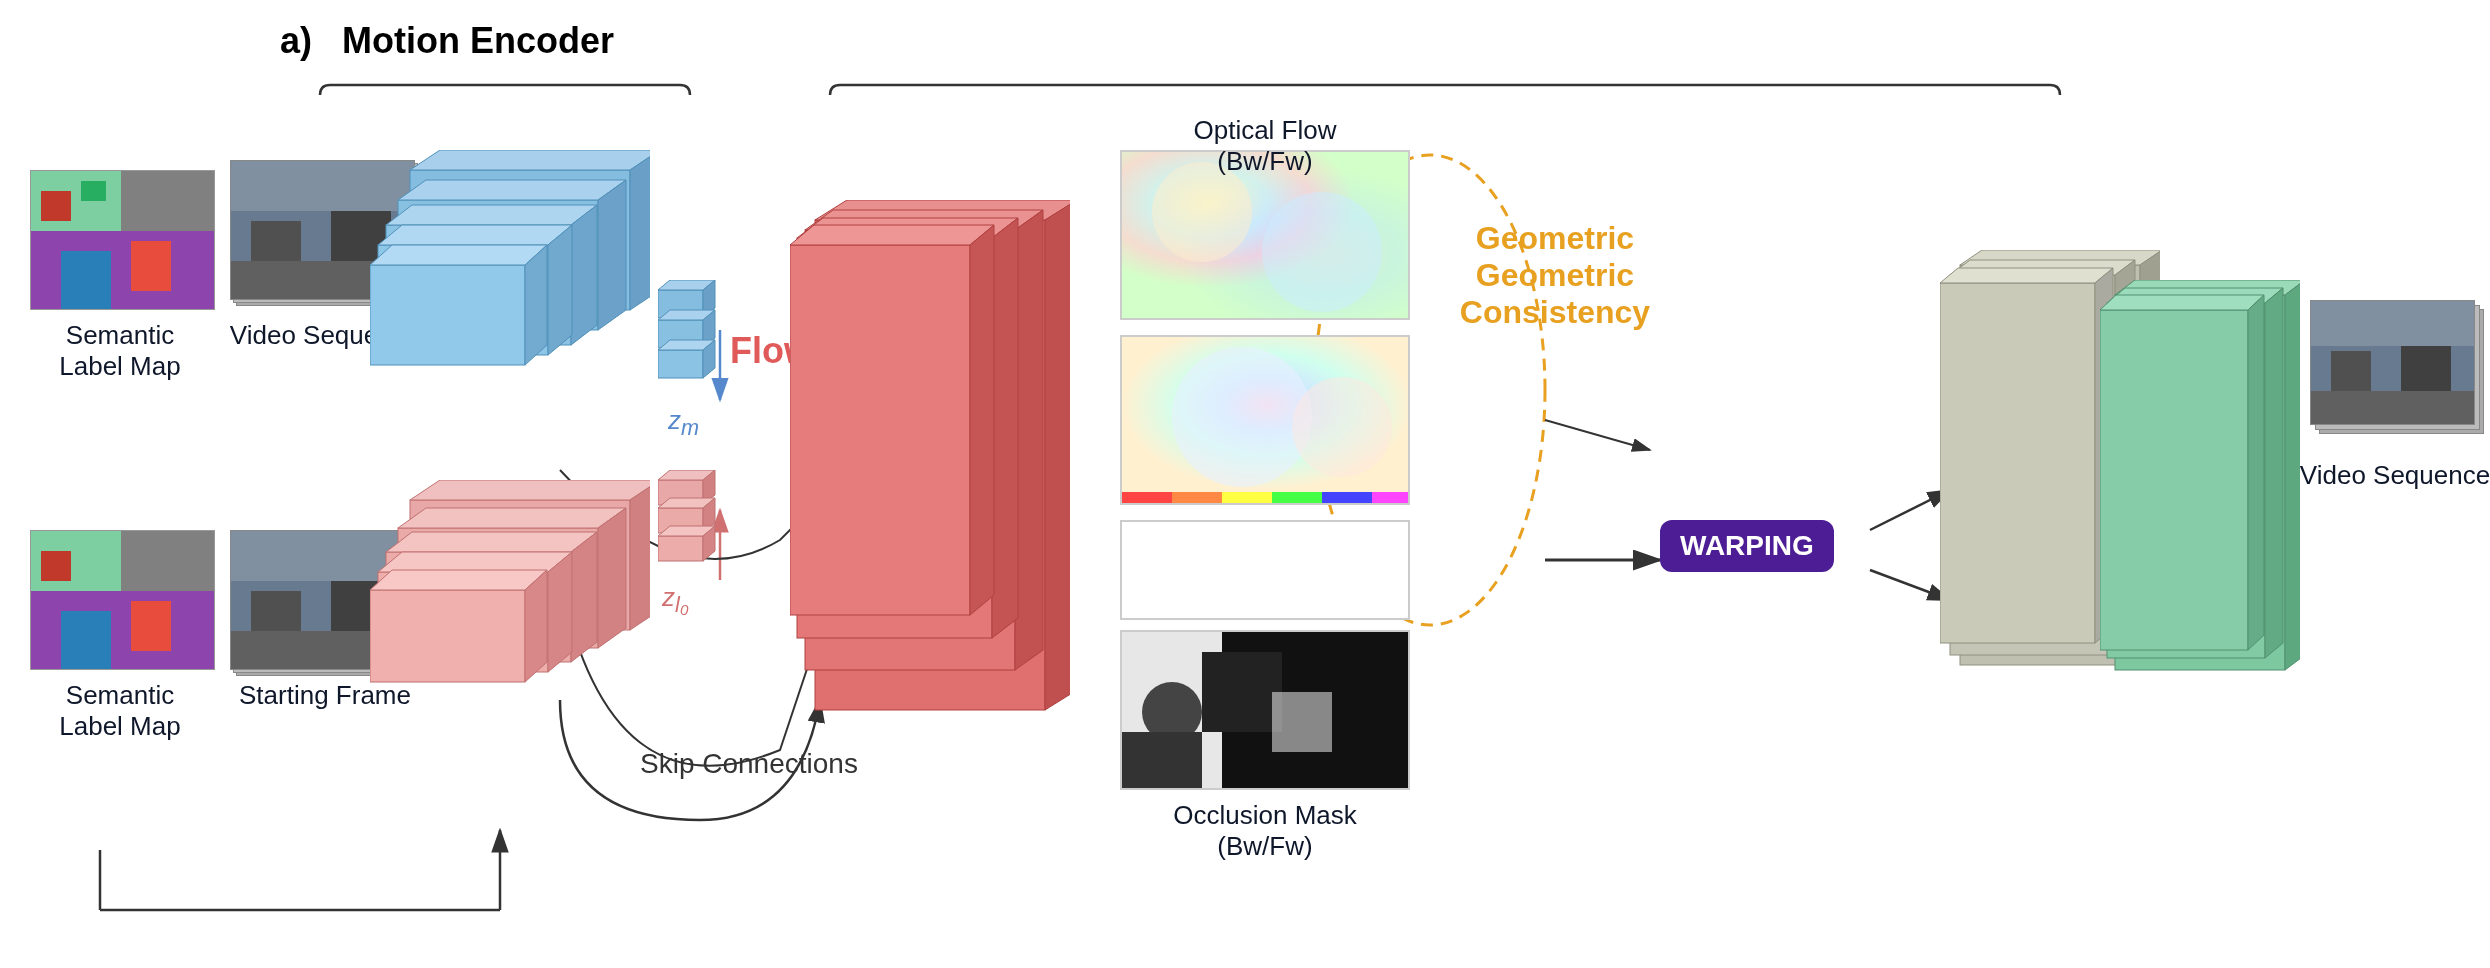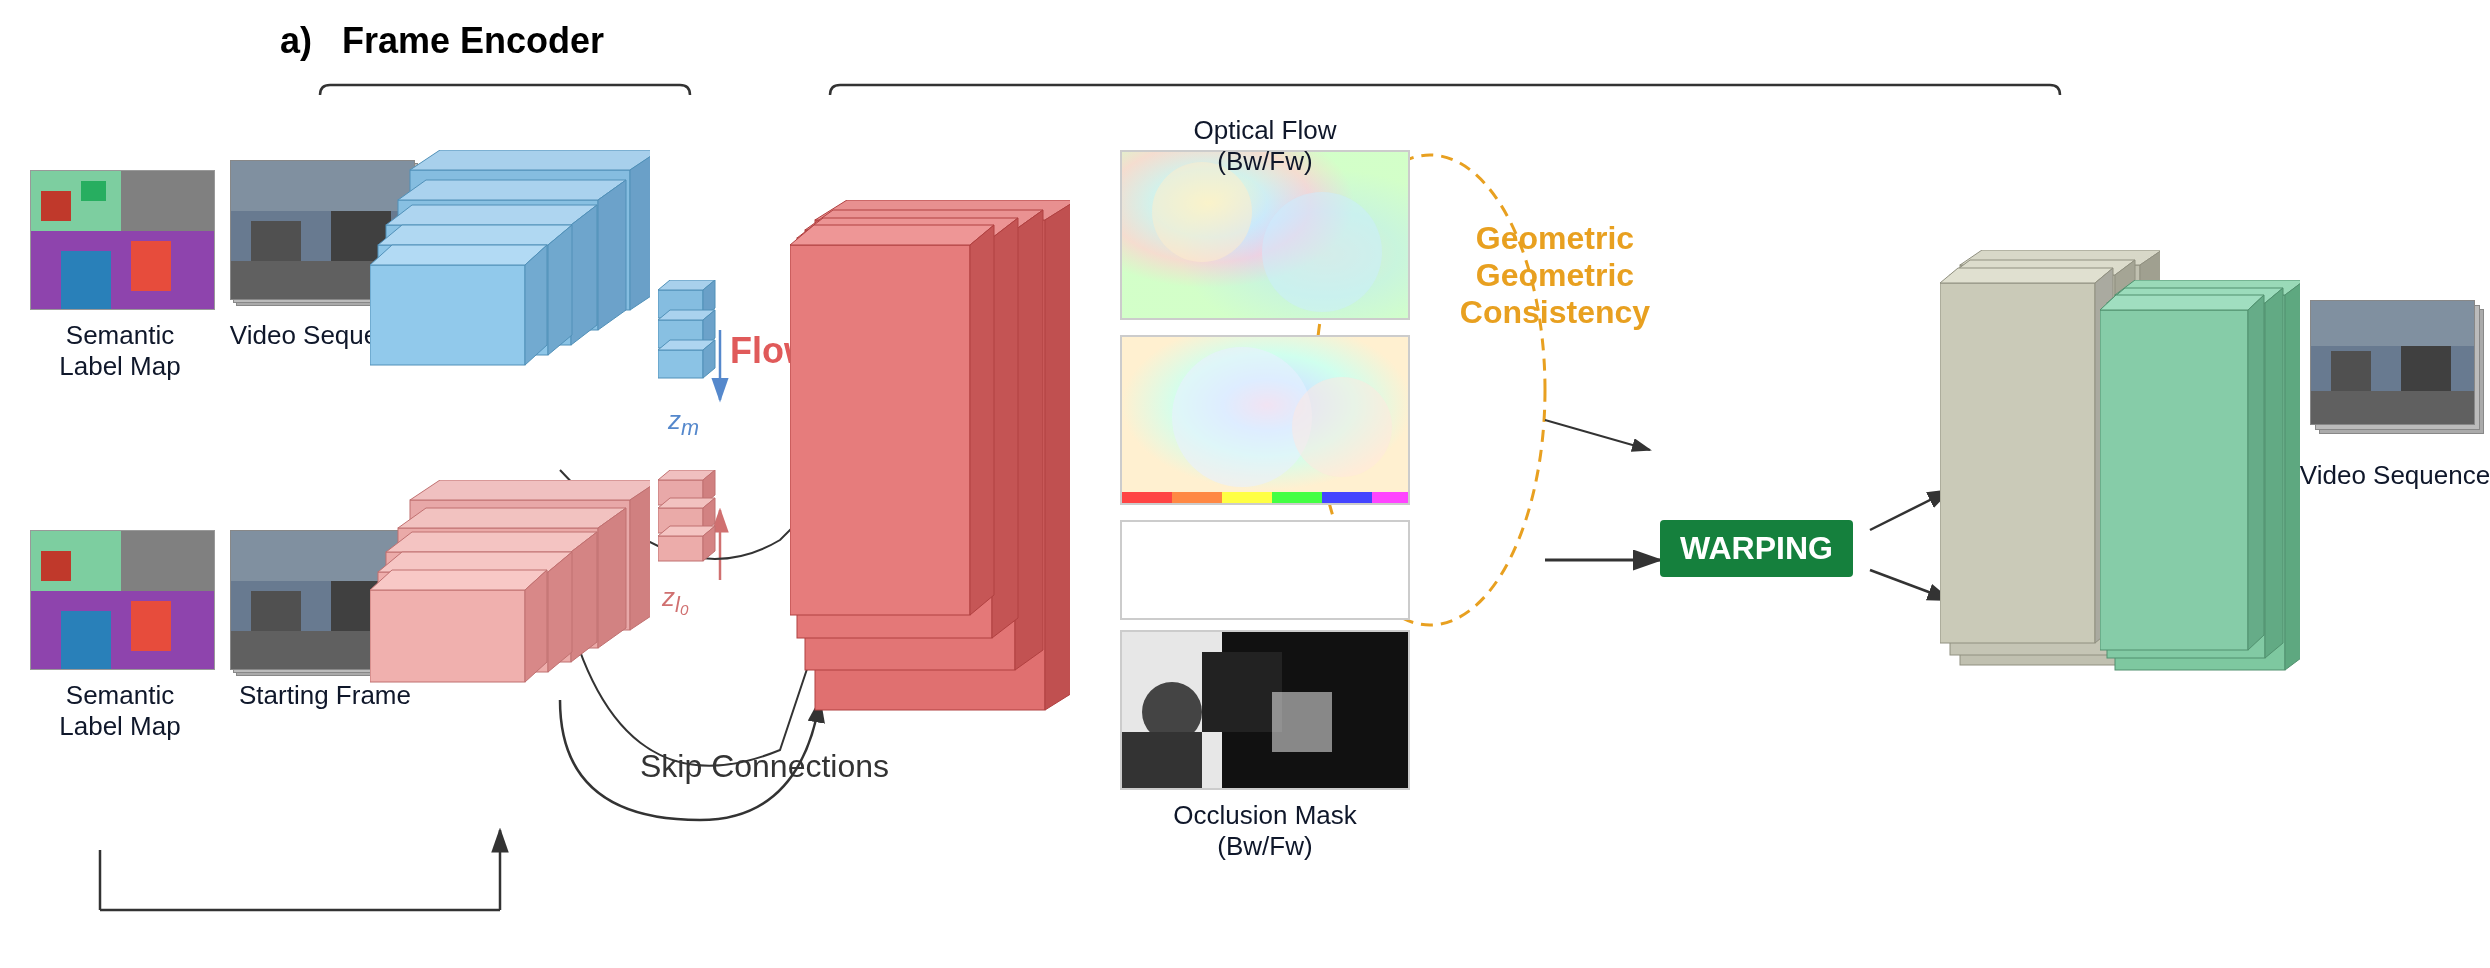--- a/index.html
+++ b/index.html
@@ -54,32 +54,32 @@
     .post-label {
       position: absolute;
       font-size: 32px;
       color: #888;
       text-align: center;
     }
 
     
     .warping-box {
       position: absolute;
-      background: #15803d;
+      background: #4c1d95;
       color: white;
-      font-size: 32px;
+      font-size: 28px;
       font-weight: bold;
       padding: 10px 20px;
-      border-radius: 4px;
+      border-radius: 12px;
     }
 
     
     .skip-label {
       position: absolute;
-      font-size: 32px;
+      font-size: 28px;
       color: #333;
     }
 
     
     .svg-overlay {
       position: absolute;
       top: 0;
       left: 0;
       width: 2490px;
       height: 968px;
@@ -131,21 +131,21 @@
       </marker>
       <marker id="arrowOrange" markerWidth="10" markerHeight="7" refX="9" refY="3.5" orient="auto">
         <polygon points="0 0, 10 3.5, 0 7" fill="#e8a020"></polygon>
       </marker>
     </defs>
   </svg>
 
   <div class="section-label" style="left:280px; top:20px;">
     <span>a)</span>
     &nbsp;
-    <span>Frame Encoder</span>
+    <span>Motion Encoder</span>
   </div>
 
 
   <div style="position:absolute; left:30px; top:170px; width:185px; height:140px; border:1px solid #999; overflow:hidden;">
     <svg width="185" height="140" viewBox="0 0 185 140">
 
       <rect x="0" y="0" width="185" height="140" fill="#9b59b6"></rect>
       <rect x="0" y="0" width="90" height="60" fill="#7dcea0"></rect>
       <rect x="90" y="0" width="95" height="60" fill="#808080"></rect>
       <rect x="0" y="60" width="185" height="80" fill="#8e44ad"></rect>

